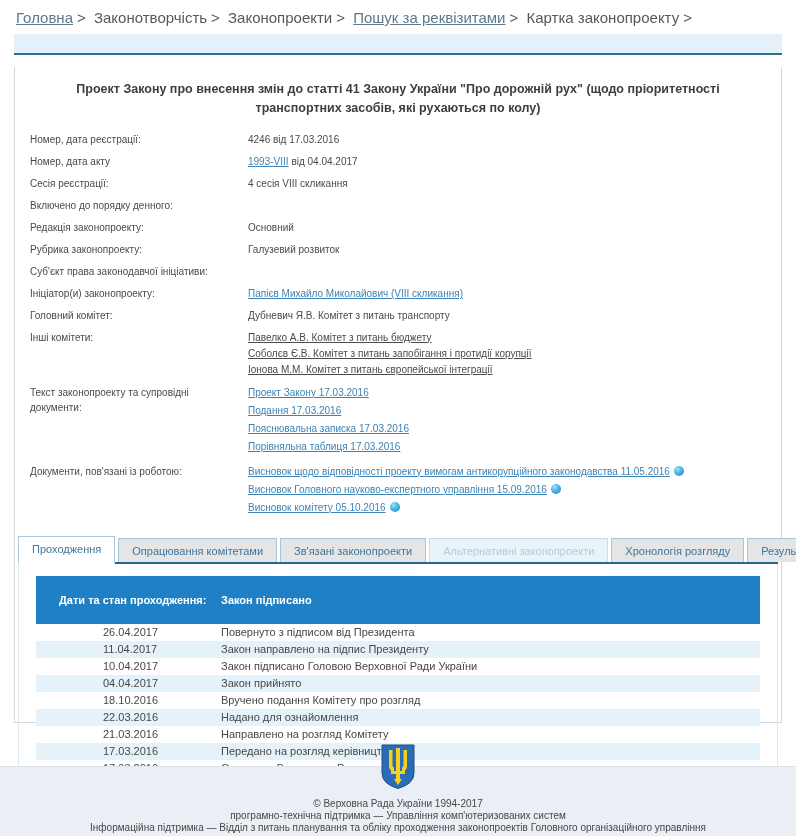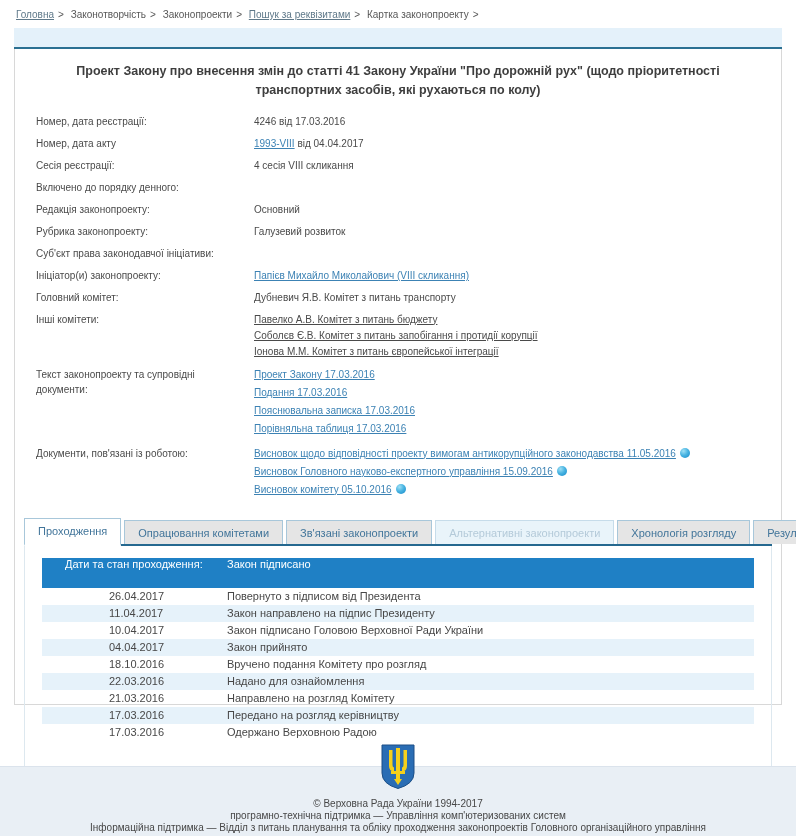--- a/index.html
+++ b/index.html
@@ -2,29 +2,29 @@
 <html><head>
 <meta charset="utf-8">
 <style>
   * { box-sizing: border-box; margin: 0; padding: 0; }
   html,body { width:796px; height:836px; }
   body {
     font-family: "Liberation Sans", "DejaVu Sans", sans-serif;
     background:#fff; color:#4a4a4a; position:relative; overflow:hidden;
   }
   
-  .breadcrumb { padding:9px 16px 5px; font-size:10px; color:#585858; }
+  .breadcrumb { padding:9px 16px 5px; font-size:15px; color:#585858; }
   .breadcrumb a { color:#5e7889; text-decoration:underline; cursor:pointer; }
   .breadcrumb .sep { margin:0 4px; color:#585858; }
   
   .topbar { margin:3px 14px 0; height:21px; background:#e4f1fa; border-bottom:2px solid #2b7092; }
   
   .container {
-    margin:0 14px; border:1px solid #d8d8d8; border-top:none; background:#fff;
-    padding:10px 9px 10px; height:656px;
+    margin:12px 14px; border:1px solid #d8d8d8; border-top:none; background:#fff;
+    padding:10px 3px 10px; height:656px;
   }
   .title {
     text-align:center; font-weight:bold; font-size:12.5px; color:#3e3e3e;
     line-height:1.55; padding:3px 24px 13px;
   }
   
   .fields { padding-left:12px; font-size:10px; }
   .field { display:flex; margin-bottom:7px; line-height:15px; }
   .flabel { width:218px; flex:0 0 218px; color:#4a4a4a; padding-right:8px; }
   .fvalue { flex:1; color:#4a4a4a; }
@@ -42,22 +42,22 @@
     font-size:11px; color:#42759a; background:#e5e5e5;
     border:1px solid #a8c7da; border-bottom:none;
     padding:6px 13px 5px; margin-right:3px; white-space:nowrap; cursor:pointer;
   }
   .tab.active { background:#fff; margin-bottom:-2px; padding-bottom:7px; border-bottom:2px solid #fff; }
   .tab.disabled { background:#e9f4fa; color:#b4cad9; border-color:#c6dcea; cursor:default; }
   
   .tab-panel { border:1px solid #dde8ef; border-top:none; padding:12px 17px 26px; }
   .ptable { width:100%; font-size:11px; }
   .thead {
-    background:#1f80c5; color:#fff; font-weight:normal; height:30px;
-    display:flex; 
+    background:#1f80c5; color:#fff; font-weight:bold; height:48px;
+    display:flex; align-items:center;
   }
   .thead .c1 { width:185px; flex:0 0 185px; padding-left:23px; }
   .thead .c2 { flex:1; }
   .trow { display:flex; height:17px; align-items:center; color:#474747; }
   .trow.alt { background:#e6f2fa; }
   .trow .c1 { width:185px; flex:0 0 185px; padding-left:67px; }
   .trow .c2 { flex:1; }
   
   .footer-band {
     position:absolute; left:0; right:0; bottom:0; height:70px;

